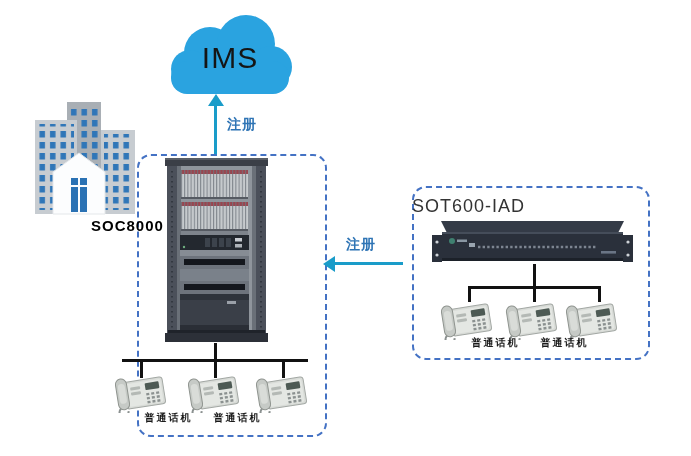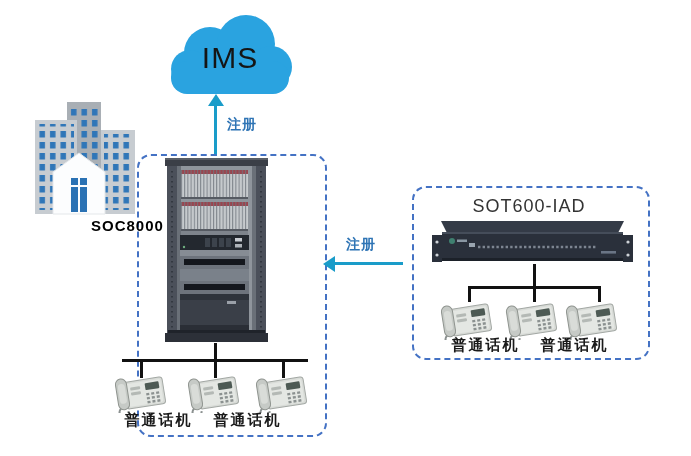--- a/index.html
+++ b/index.html
@@ -22,24 +22,24 @@
   .reg-label{position:absolute;font-size:14px;font-weight:700;color:#2e74b5;letter-spacing:1px;text-align:center;}
   .reg-up{left:227px;top:116px;}
   .reg-left{left:346px;top:236px;}
   
   .group-box{position:absolute;border:2px dashed #4472c4;border-radius:14px;background:transparent;}
   .box-left{left:137px;top:154px;width:186px;height:279px;}
   .box-right{left:412px;top:186px;width:234px;height:170px;}
   
   .switch-name{position:absolute;left:91px;top:217px;font-size:15px;color:#000000;font-weight:600;}
   .switch-name div{margin-bottom:10px;letter-spacing:1px;}
-  .iad-title{position:absolute;left:412px;top:196px;width:234px;text-align:center;
+  .iad-title{position:absolute;left:412px;top:196px;width:234px;text-align:left;
     font-size:18px;color:#333;letter-spacing:1px;font-weight:500;}
   .phones-label{position:absolute;display:flex;justify-content:center;gap:21px;
-    font-size:15px;font-weight:600;color:#1a1a1a;letter-spacing:2px;}
+    font-size:10px;font-weight:600;color:#1a1a1a;letter-spacing:2px;}
   .phones-label.left{left:118px;top:411px;width:170px;}
   .phones-label.right{left:445px;top:336px;width:170px;}
   
   .wire{position:absolute;background:#111;}
   
   .svg-abs{position:absolute;display:block;}
 </style>
 </head>
 <body>
 

